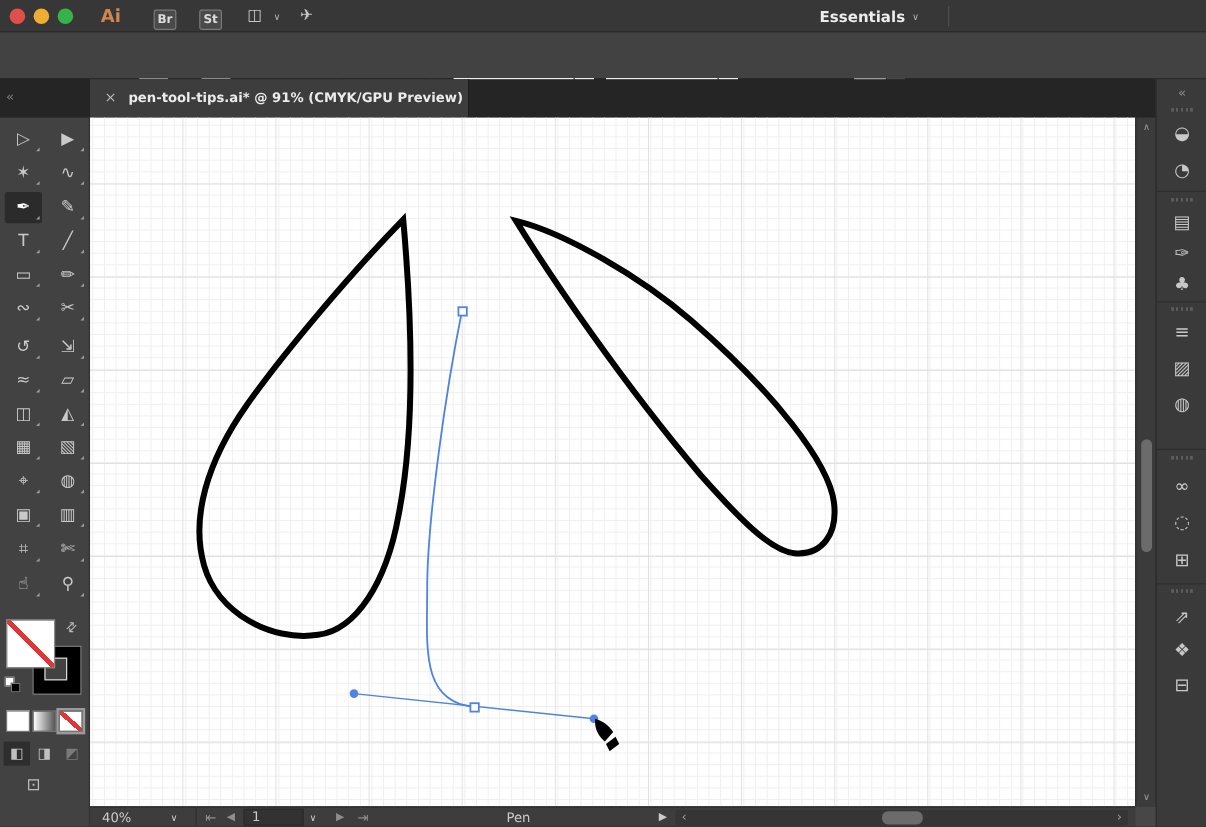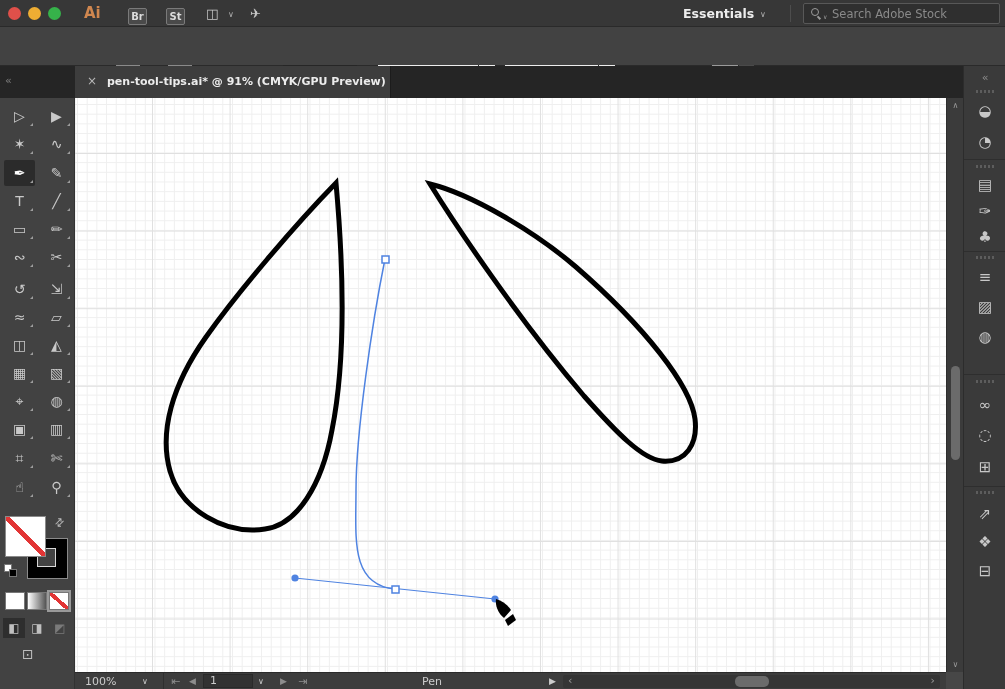--- a/index.html
+++ b/index.html
@@ -115,25 +115,20 @@
     <span class="tl" style="left:48px;background:#36b24a;"></span>
     <span class="ai-logo">Ai</span>
     <span class="mini-app" style="left:128px;">Br</span>
     <span class="mini-app" style="left:166px;">St</span>
     <span class="mb-ic" style="left:206px;">◫</span>
     <span class="chev" style="position:absolute;left:228px;top:10px;">∨</span>
     <span class="mb-ic" style="left:250px;">✈</span>
     <span class="workspace">Essentials</span>
     <span class="chev" style="position:absolute;left:760px;top:10px;">∨</span>
     <span class="mb-div"></span>
-    <div class="searchbox">
-      <span class="mag"></span>
-      <span class="mag-car">∨</span>
-      <span class="search-ph">Search Adobe Stock</span>
-    </div>
   </div>
 
   <div class="controlbar">
     <span class="cb-txt" style="left:18px;">Path</span>
     <span class="swatch none-diag" style="left:116px;"></span>
     <span class="chevcell" style="left:142px;">∨</span>
     <span class="swatch stroke-proxy" style="left:168px;">
         <span class="hole"></span>
       </span>
     <span class="chevcell" style="left:194px;">∨</span>
@@ -276,21 +271,21 @@
     <div class="pi" style="top:360px;">◌</div>
     <div class="pi" style="top:392px;">⊞</div>
     <span class="psep" style="top:420px;"></span>
     <span class="grip" style="top:425px;"></span>
     <div class="pi" style="top:439px;">⇗</div>
     <div class="pi" style="top:467px;">❖</div>
     <div class="pi" style="top:496px;">⊟</div>
   </div>
 
   <div class="statusbar">
-    <span class="sb" style="left:10px;">100%</span>
+    <span class="sb" style="left:10px;">40%</span>
     <span class="sb" style="left:67px;font-size:8px;">∨</span>
     <span class="sb-sep" style="left:88px;"></span>
     <span class="sb dim" style="left:96px;">⇤</span>
     <span class="sb dim" style="left:114px;font-size:9px;">◀</span>
     <span class="sb-field" style="left:128px;width:50px;padding-left:6px;">
       <span>1</span>
     </span>
     <span class="sb" style="left:183px;font-size:8px;">∨</span>
     <span class="sb dim" style="left:205px;font-size:9px;">▶</span>
     <span class="sb dim" style="left:223px;">⇥</span>

